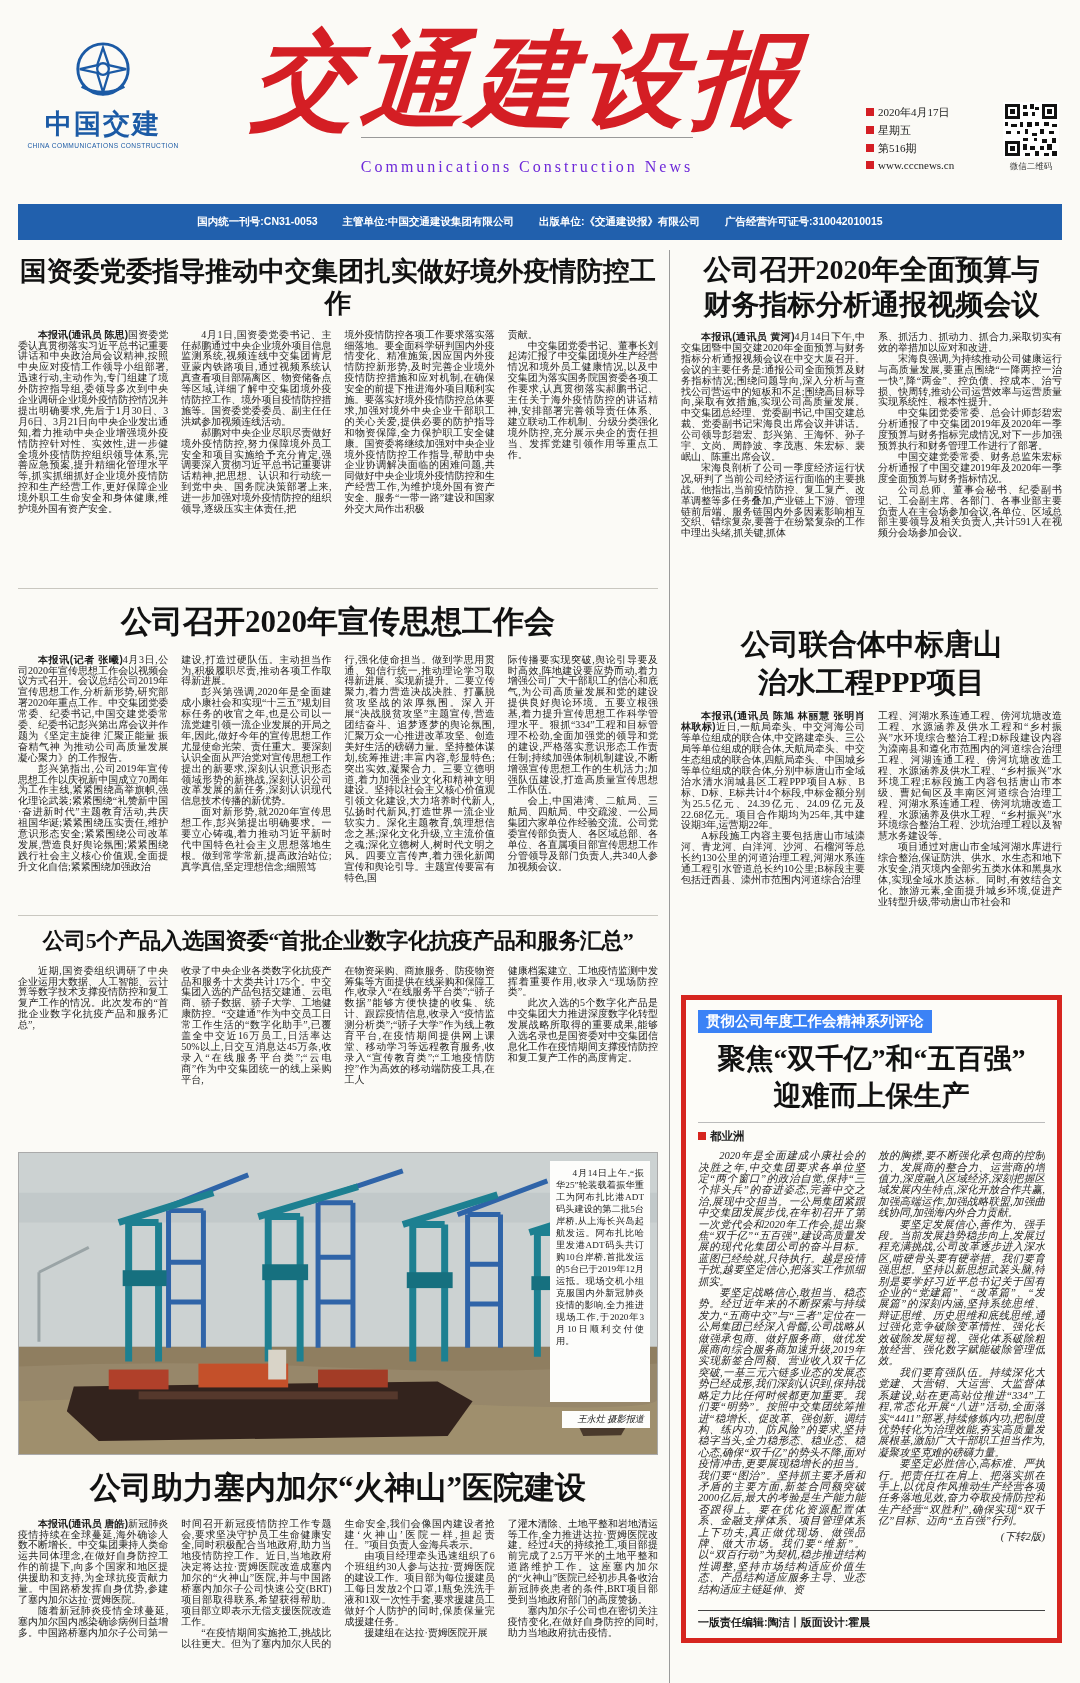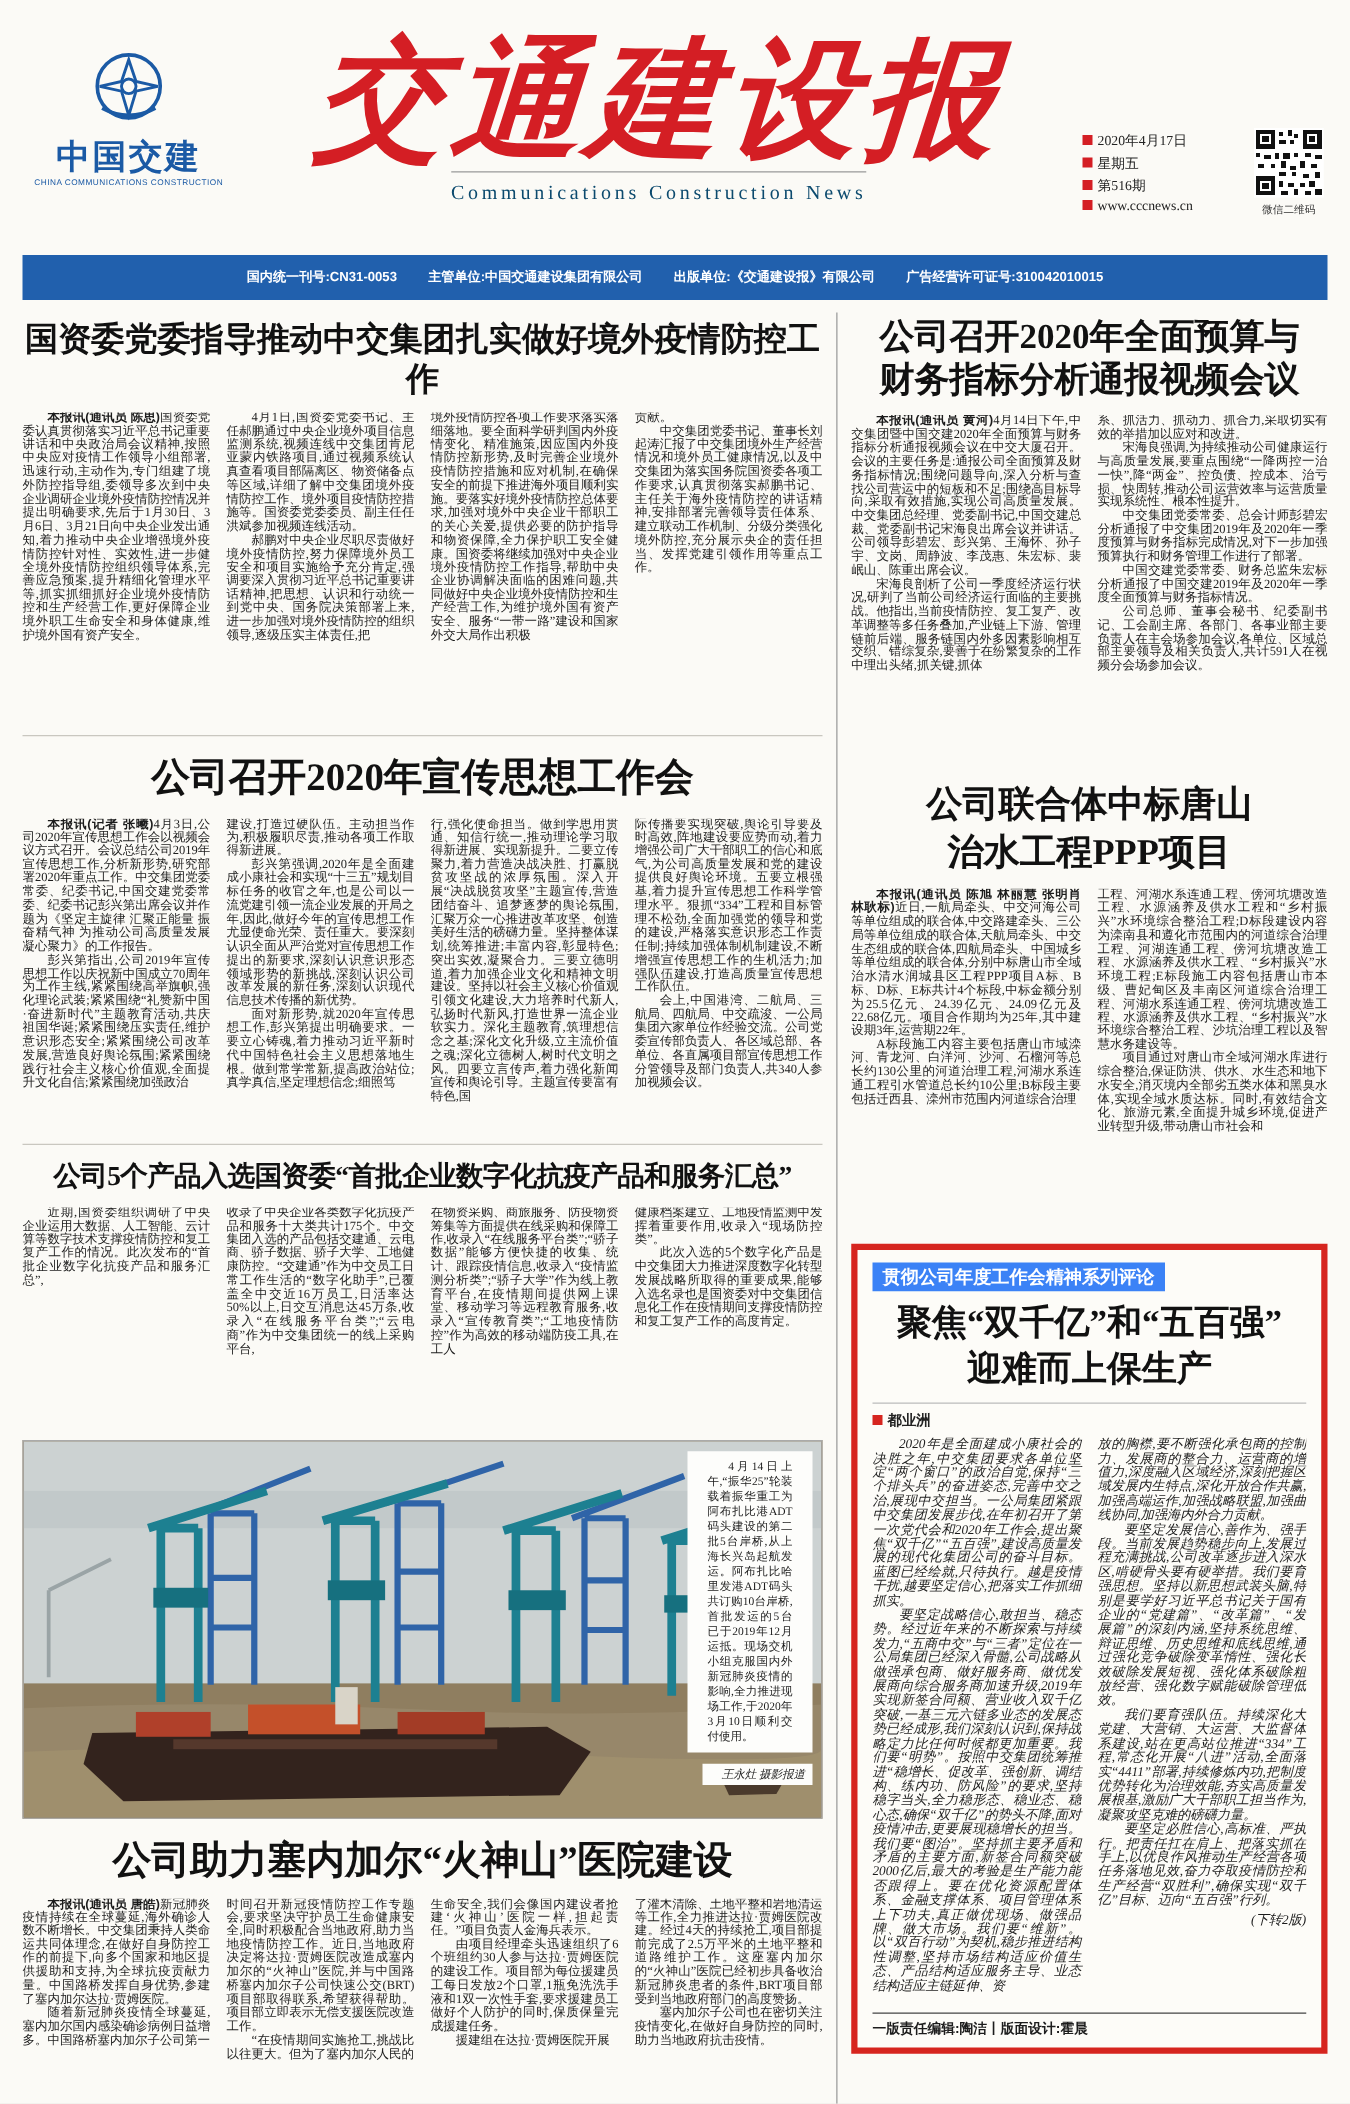--- a/index.html
+++ b/index.html
@@ -7,22 +7,22 @@
         font-family:"Liberation Serif","DejaVu Serif",serif;color:#1c1c1c;overflow:hidden;
         box-sizing:border-box;padding:26px 18px 0 18px;}
   
   .masthead{display:flex;align-items:flex-start;height:172px;gap:36px;}
   .logo{width:170px;text-align:center;padding-top:14px;}
   .logo .cn{color:#1b5aa5;font-weight:700;font-size:27px;letter-spacing:2px;font-family:"Liberation Sans","DejaVu Sans",sans-serif;}
   .logo .en{color:#1b5aa5;font-size:6.6px;letter-spacing:.4px;font-family:"Liberation Sans","DejaVu Sans",sans-serif;}
   .title-wrap{flex:1;text-align:center;}
   .paper-title{margin:0;font-size:104px;line-height:1.05;color:#d41e24;font-weight:700;font-style:italic;
                letter-spacing:6px;transform:skewX(-4deg);}
-  .title-en{display:inline-block;margin-top:2px;padding-top:8px;border-top:1px solid #999;
-            color:#0c4a6e;font-size:16px;letter-spacing:3px;min-width:330px;}
+  .title-en{display:inline-block;margin-top:2px;padding-top:20px;border-top:1px solid #999;
+            color:#6d28d9;font-size:16px;letter-spacing:3px;min-width:330px;}
   .issue-info{width:196px;padding-top:76px;font-size:11px;}
   .issue-info .rows{display:flex;}
   .issue-info ul{list-style:none;margin:0;padding:0;flex:1;}
   .issue-info li{margin:3px 0;white-space:nowrap;color:#222;}
   .sq{display:inline-block;width:8px;height:8px;background:#d41e24;margin-right:4px;}
   .qrbox{width:62px;text-align:center;}
   .qrbox .lbl{font-size:8.5px;color:#333;margin-top:1px;}
   
   .pubbar{height:36px;background:#2160ad;color:#fff;display:flex;align-items:center;justify-content:center;
           gap:25px;font-size:10.5px;margin-top:6px;font-family:"Liberation Sans","DejaVu Sans",sans-serif;font-weight:bold;}
@@ -42,21 +42,21 @@
   .cols{display:flex;gap:13px;overflow:hidden;text-align:justify;}
   .cols>div{flex:1;min-width:0;}
   .cols p{margin:0;font-size:10px;line-height:10.9px;text-indent:2em;}
   .cols p.cont{text-indent:0;}
   .cols b{font-family:"Liberation Sans","DejaVu Sans",sans-serif;font-weight:700;}
   .a1 .cols{height:250px;} .a2 .cols{height:252px;} .a3 .cols{height:178px;}
   .a4 .cols{height:210px;} .b1 .cols{height:280px;} .b2 .cols{height:272px;}
   
   figure.photo{margin:8px 0 0 0;position:relative;width:640px;height:303px;border:1px solid #aaa;box-sizing:border-box;background:#8f7f63;}
   figure.photo svg{display:block;width:100%;height:100%;}
-  .caption{position:absolute;top:8px;right:7px;width:100px;bottom:52px;background:#fdfdfb;padding:6px 16px;
+  .caption{position:absolute;top:8px;right:7px;width:100px;bottom:52px;background:#fdfdfb;padding:6px 6px;
            font-size:9.2px;line-height:12px;text-align:justify;text-indent:1.8em;box-sizing:border-box;overflow:hidden;}
   .credit{position:absolute;right:7px;bottom:26px;width:88px;background:#fdfdfb;font-size:9.2px;
           text-align:right;padding:2px 6px;box-sizing:border-box;font-style:italic;}
   
   .editorial{border:5px solid #d6251f;margin-top:12px;padding:10px 12px 6px 12px;background:#fdfcf8;}
   .kicker{display:inline-block;background:#3b82f6;color:#fff;font-weight:700;font-size:14.5px;
           padding:2px 8px;font-family:"Liberation Sans","DejaVu Sans",sans-serif;}
   .editorial h2{font-size:28px;line-height:1.3;margin:8px 0 8px 0;}
   .author{border-top:1px solid #bbb;padding-top:6px;font-size:11.5px;font-weight:700;color:#222;margin-bottom:6px;}
   .author .sq{background:#d6251f;}

